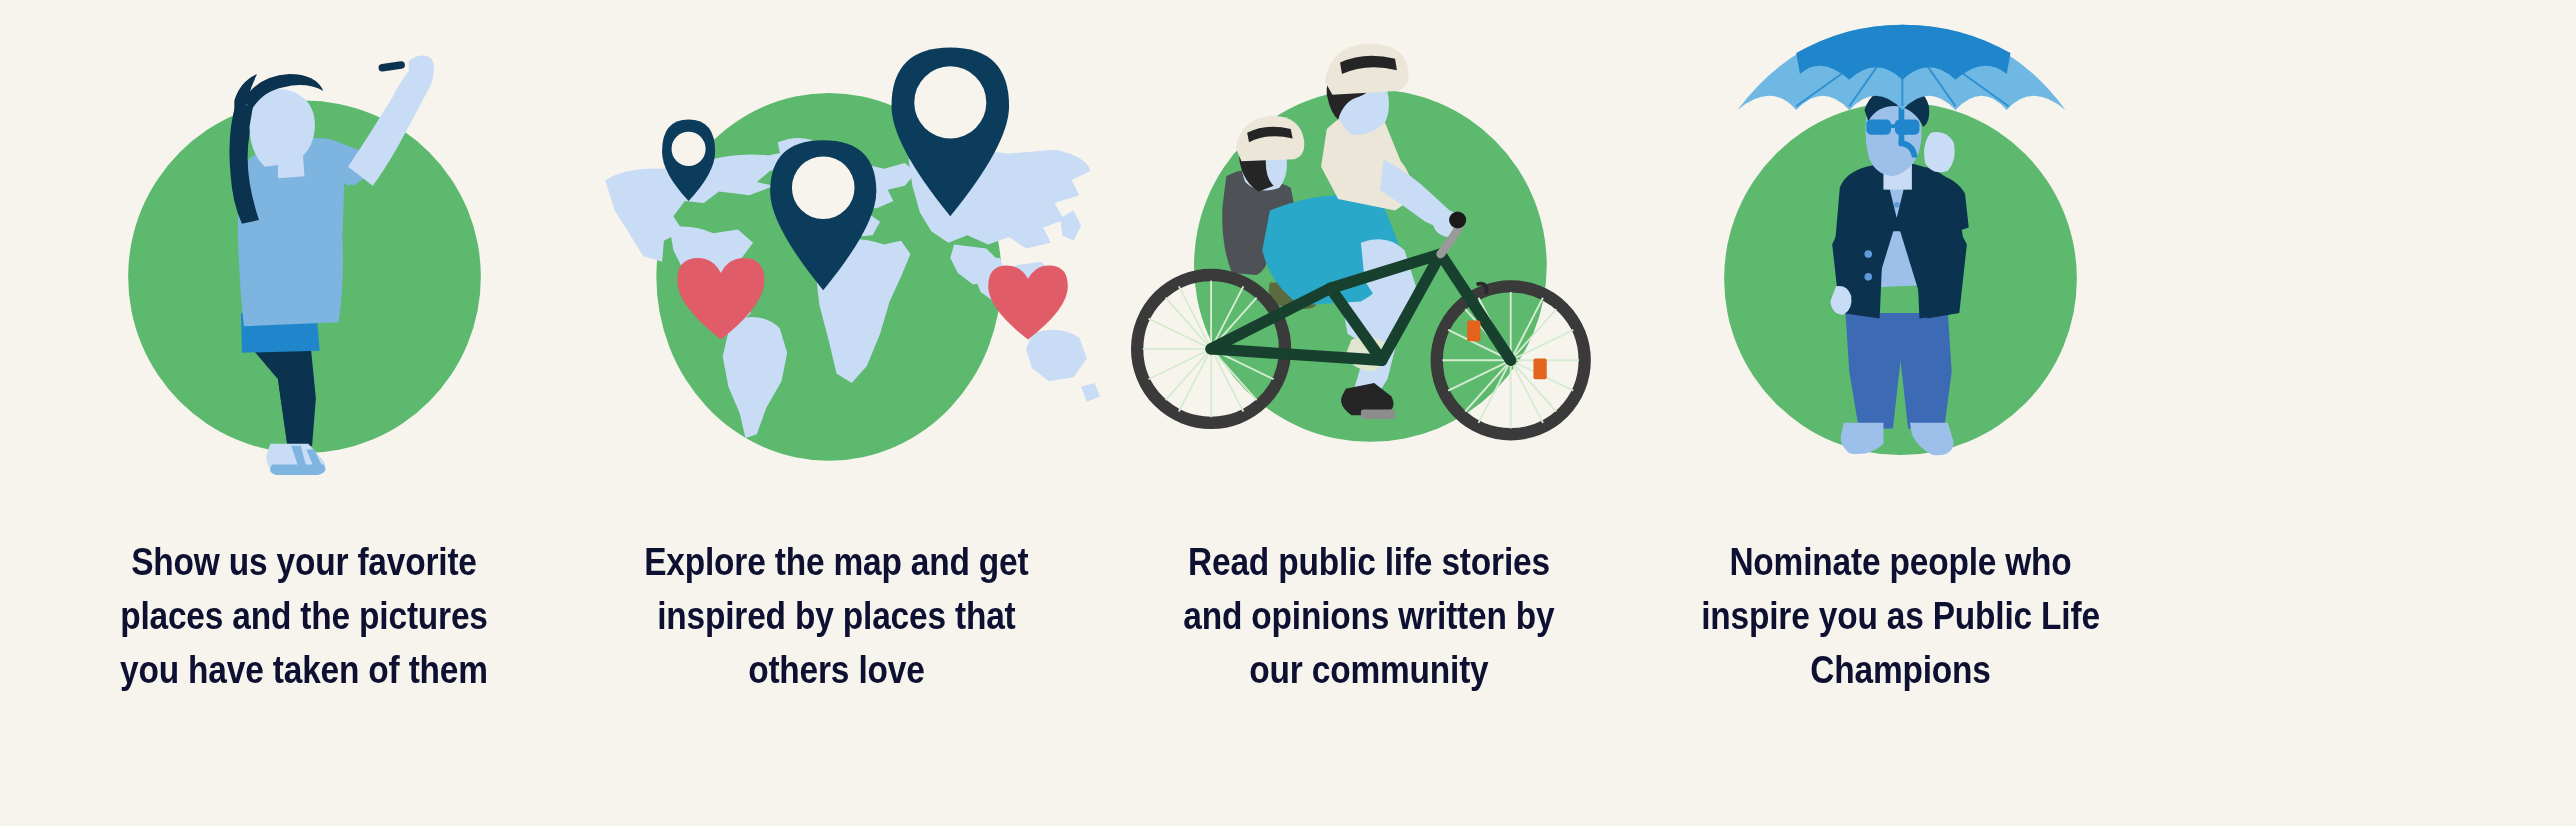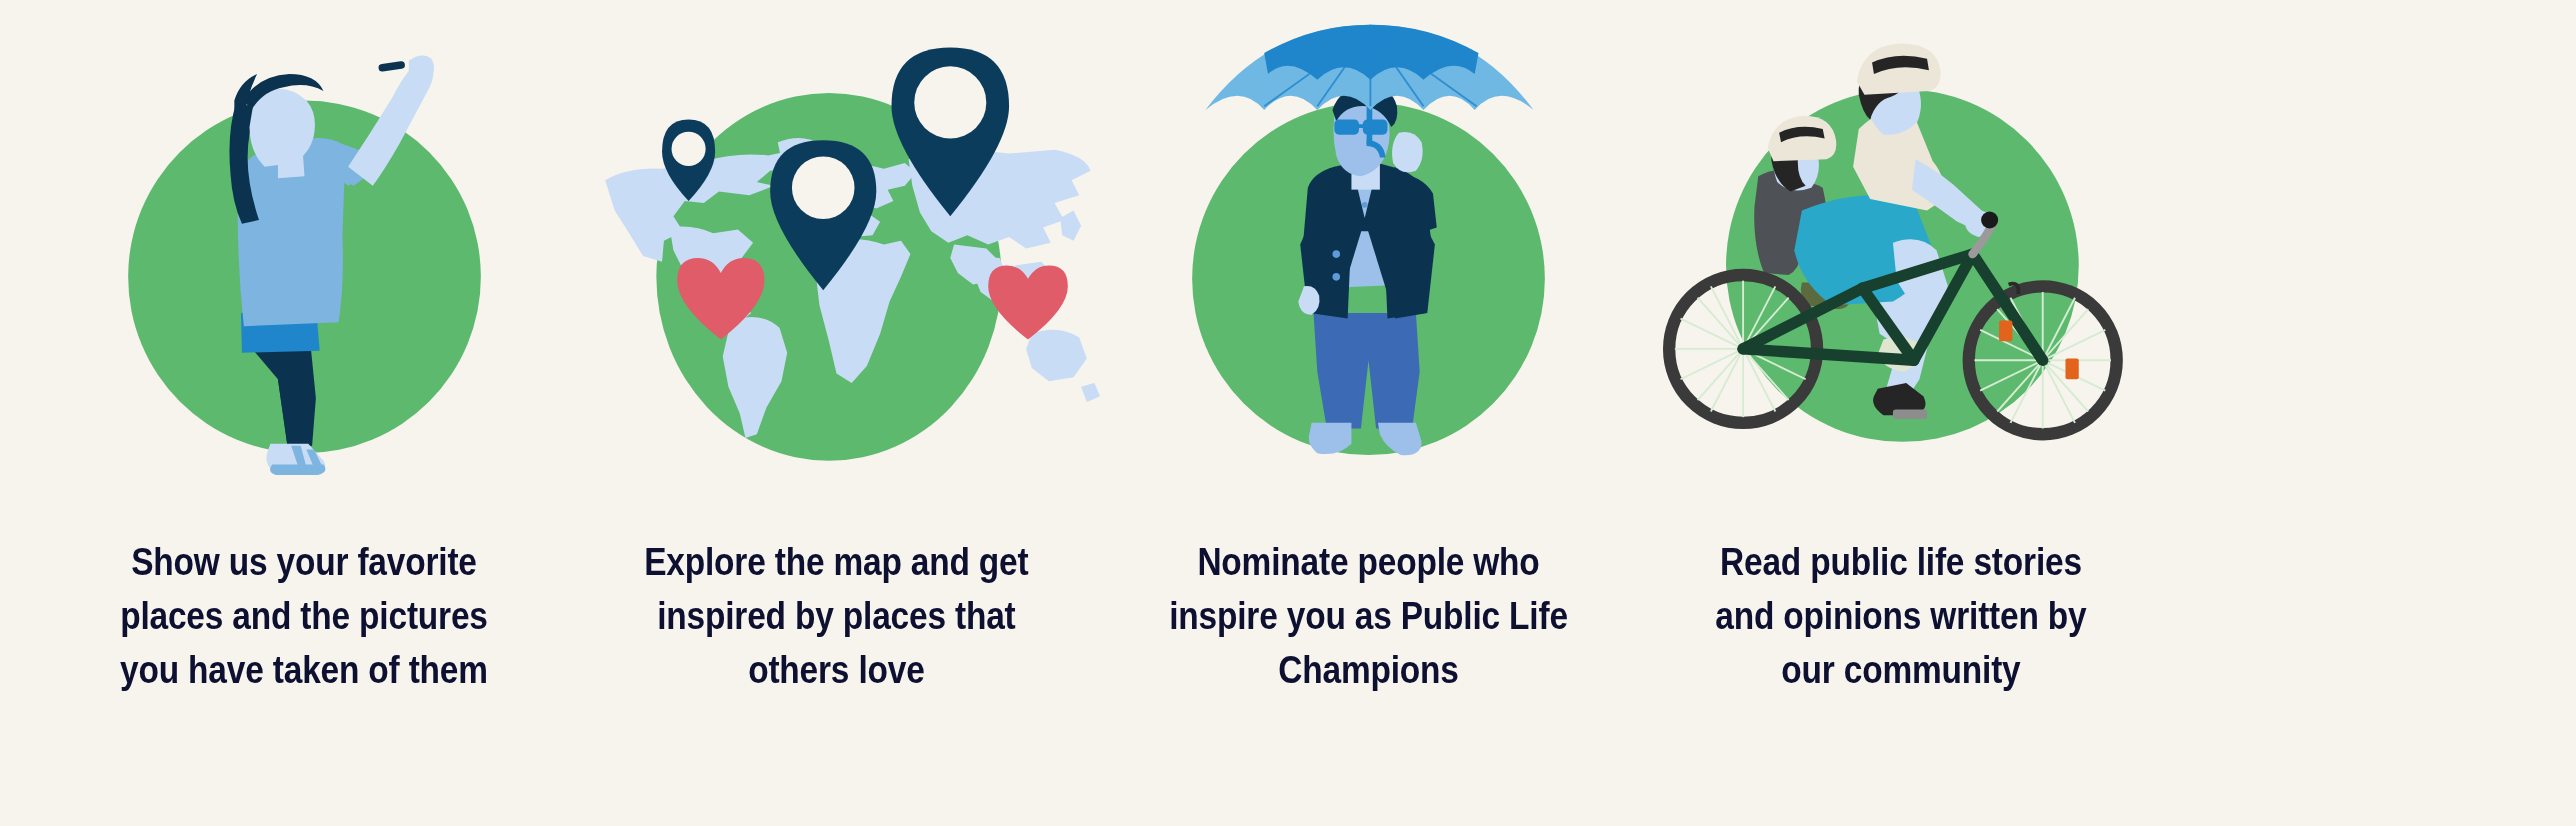--- a/index.html
+++ b/index.html
@@ -143,79 +143,20 @@
         <g>
           <path d="M338 112 Q338 50 400 50 Q462 50 462 112 Q462 152 400 228 Q338 152 338 112 Z" fill="#0c3c5c"></path>
           <circle cx="400" cy="108" r="38" fill="#f7f4ed"></circle>
         </g>
       </svg>
     </div>
     <div class="caption cap-2">
       <div>Explore the map and get</div>
       <div>inspired by places that</div>
       <div>others love</div>
-    </div>
-  </div>
-
-  <div class="panel">
-    <div class="art">
-      <svg width="531" height="512" viewBox="0 0 560 540" xmlns="http://www.w3.org/2000/svg" aria-hidden="true">
-        <circle cx="280" cy="294" r="186" fill="#5cb96e"></circle>
-
-        <path d="M222 330 L330 330 L334 392 L326 452 L288 452 L280 380 L272 452 L236 452 L226 392 Z" fill="#3d6ab5"></path>
-
-        <path d="M220 446 L262 446 L262 468 Q248 482 226 478 Q214 468 218 456 Z" fill="#9cc0ea"></path>
-        <path d="M290 446 L330 446 L336 466 Q336 482 314 480 Q298 472 292 458 Z" fill="#9cc0ea"></path>
-
-        <path d="M236 190 L316 190 L322 300 L230 304 Z" fill="#9cc0ea"></path>
-        <circle cx="276" cy="216" r="3" fill="#5f9bd8"></circle>
-        <circle cx="276" cy="232" r="3" fill="#5f9bd8"></circle>
-
-        <path d="M216 198 Q222 182 244 176 L262 172 L276 230 L290 172 L312 178 Q334 186 340 206 L348 268 L340 330 L300 336 L296 244 L262 244 L258 336 L218 330 L210 268 Z" fill="#0b3350"></path>
-        <path d="M244 176 L276 232 L246 330 L216 330 L208 258 Z" fill="#0b3350"></path>
-        <path d="M308 176 L276 232 L308 336 L342 330 L350 258 Z" fill="#0b3350"></path>
-        <circle cx="246" cy="268" r="4" fill="#5f9bd8"></circle>
-        <circle cx="246" cy="292" r="4" fill="#5f9bd8"></circle>
-
-        <path d="M306 182 Q336 184 348 204 L352 240 L340 244 L330 212 Q320 198 306 196 Z" fill="#0b3350"></path>
-        <path d="M312 140 Q328 136 336 150 Q340 168 330 180 Q314 186 306 172 Q302 152 312 140 Z" fill="#c9dcf5"></path>
-
-        <path d="M212 302 Q224 300 228 312 Q230 326 220 332 Q208 332 206 318 Z" fill="#c9dcf5"></path>
-
-        <path d="M262 170 L292 170 L292 200 L262 200 Z" fill="#c9dcf5"></path>
-        <path d="M246 112 Q276 100 296 116 Q306 134 300 158 Q294 180 272 186 Q252 184 246 164 Q240 136 246 112 Z" fill="#9cc0ea"></path>
-        <path d="M242 116 Q250 92 278 90 Q304 90 310 112 Q312 128 304 134 Q296 116 278 112 Q256 110 246 128 Z" fill="#0b3350"></path>
-
-        <g>
-          <rect x="244" y="126" width="26" height="16" rx="5" fill="#1f86cc"></rect>
-          <rect x="274" y="126" width="26" height="16" rx="5" fill="#1f86cc"></rect>
-          <rect x="268" y="131" width="8" height="4" fill="#1f86cc"></rect>
-        </g>
-
-        <path d="M278 66 L284 66 L284 152 L278 152 Z" fill="#1f86cc"></path>
-        <path d="M278 148 Q296 148 298 166 L292 166 Q290 154 278 154 Z" fill="#1f86cc"></path>
-
-        <g>
-          <path d="M108 116 Q176 26 282 26 Q388 26 454 116 Q418 86 392 116 Q366 86 338 116 Q310 86 282 116 Q254 86 226 116 Q198 86 170 116 Q144 86 108 116 Z" fill="#6fb8e4"></path>
-          <path d="M170 56 Q222 26 282 26 Q344 26 396 56 L392 78 Q368 58 338 84 Q310 58 282 84 Q254 58 226 84 Q196 58 174 78 Z" fill="#1f86cc"></path>
-          <g stroke="#1f86cc" stroke-width="2" fill="none" opacity="0.8">
-            <path d="M282 32 L170 112"></path>
-            <path d="M282 32 L226 112"></path>
-            <path d="M282 32 L338 112"></path>
-            <path d="M282 32 L394 112"></path>
-            <path d="M282 32 L282 112"></path>
-          </g>
-          <circle cx="282" cy="34" r="8" fill="#1f86cc"></circle>
-        </g>
-      </svg>
-    </div>
-    <div class="caption cap-3">
-      <div>Nominate people who</div>
-      <div>inspire you as Public Life</div>
-      <div>Champions</div>
     </div>
   </div>
 
   <div class="panel">
     <div class="art">
       <svg width="531" height="512" viewBox="0 0 560 540" xmlns="http://www.w3.org/2000/svg" aria-hidden="true">
         <circle cx="282" cy="280" r="186" fill="#5cb96e"></circle>
 
         <path d="M130 186 Q154 172 168 188 L176 250 Q178 282 162 290 L136 288 Q124 258 126 218 Z" fill="#4e5256"></path>
 
@@ -311,14 +252,73 @@
         </g>
       </svg>
     </div>
     <div class="caption cap-4">
       <div>Read public life stories</div>
       <div>and opinions written by</div>
       <div>our community</div>
     </div>
   </div>
 
+  <div class="panel">
+    <div class="art">
+      <svg width="531" height="512" viewBox="0 0 560 540" xmlns="http://www.w3.org/2000/svg" aria-hidden="true">
+        <circle cx="280" cy="294" r="186" fill="#5cb96e"></circle>
+
+        <path d="M222 330 L330 330 L334 392 L326 452 L288 452 L280 380 L272 452 L236 452 L226 392 Z" fill="#3d6ab5"></path>
+
+        <path d="M220 446 L262 446 L262 468 Q248 482 226 478 Q214 468 218 456 Z" fill="#9cc0ea"></path>
+        <path d="M290 446 L330 446 L336 466 Q336 482 314 480 Q298 472 292 458 Z" fill="#9cc0ea"></path>
+
+        <path d="M236 190 L316 190 L322 300 L230 304 Z" fill="#9cc0ea"></path>
+        <circle cx="276" cy="216" r="3" fill="#5f9bd8"></circle>
+        <circle cx="276" cy="232" r="3" fill="#5f9bd8"></circle>
+
+        <path d="M216 198 Q222 182 244 176 L262 172 L276 230 L290 172 L312 178 Q334 186 340 206 L348 268 L340 330 L300 336 L296 244 L262 244 L258 336 L218 330 L210 268 Z" fill="#0b3350"></path>
+        <path d="M244 176 L276 232 L246 330 L216 330 L208 258 Z" fill="#0b3350"></path>
+        <path d="M308 176 L276 232 L308 336 L342 330 L350 258 Z" fill="#0b3350"></path>
+        <circle cx="246" cy="268" r="4" fill="#5f9bd8"></circle>
+        <circle cx="246" cy="292" r="4" fill="#5f9bd8"></circle>
+
+        <path d="M306 182 Q336 184 348 204 L352 240 L340 244 L330 212 Q320 198 306 196 Z" fill="#0b3350"></path>
+        <path d="M312 140 Q328 136 336 150 Q340 168 330 180 Q314 186 306 172 Q302 152 312 140 Z" fill="#c9dcf5"></path>
+
+        <path d="M212 302 Q224 300 228 312 Q230 326 220 332 Q208 332 206 318 Z" fill="#c9dcf5"></path>
+
+        <path d="M262 170 L292 170 L292 200 L262 200 Z" fill="#c9dcf5"></path>
+        <path d="M246 112 Q276 100 296 116 Q306 134 300 158 Q294 180 272 186 Q252 184 246 164 Q240 136 246 112 Z" fill="#9cc0ea"></path>
+        <path d="M242 116 Q250 92 278 90 Q304 90 310 112 Q312 128 304 134 Q296 116 278 112 Q256 110 246 128 Z" fill="#0b3350"></path>
+
+        <g>
+          <rect x="244" y="126" width="26" height="16" rx="5" fill="#1f86cc"></rect>
+          <rect x="274" y="126" width="26" height="16" rx="5" fill="#1f86cc"></rect>
+          <rect x="268" y="131" width="8" height="4" fill="#1f86cc"></rect>
+        </g>
+
+        <path d="M278 66 L284 66 L284 152 L278 152 Z" fill="#1f86cc"></path>
+        <path d="M278 148 Q296 148 298 166 L292 166 Q290 154 278 154 Z" fill="#1f86cc"></path>
+
+        <g>
+          <path d="M108 116 Q176 26 282 26 Q388 26 454 116 Q418 86 392 116 Q366 86 338 116 Q310 86 282 116 Q254 86 226 116 Q198 86 170 116 Q144 86 108 116 Z" fill="#6fb8e4"></path>
+          <path d="M170 56 Q222 26 282 26 Q344 26 396 56 L392 78 Q368 58 338 84 Q310 58 282 84 Q254 58 226 84 Q196 58 174 78 Z" fill="#1f86cc"></path>
+          <g stroke="#1f86cc" stroke-width="2" fill="none" opacity="0.8">
+            <path d="M282 32 L170 112"></path>
+            <path d="M282 32 L226 112"></path>
+            <path d="M282 32 L338 112"></path>
+            <path d="M282 32 L394 112"></path>
+            <path d="M282 32 L282 112"></path>
+          </g>
+          <circle cx="282" cy="34" r="8" fill="#1f86cc"></circle>
+        </g>
+      </svg>
+    </div>
+    <div class="caption cap-3">
+      <div>Nominate people who</div>
+      <div>inspire you as Public Life</div>
+      <div>Champions</div>
+    </div>
+  </div>
+
 </div>
 
 
 </body></html>

